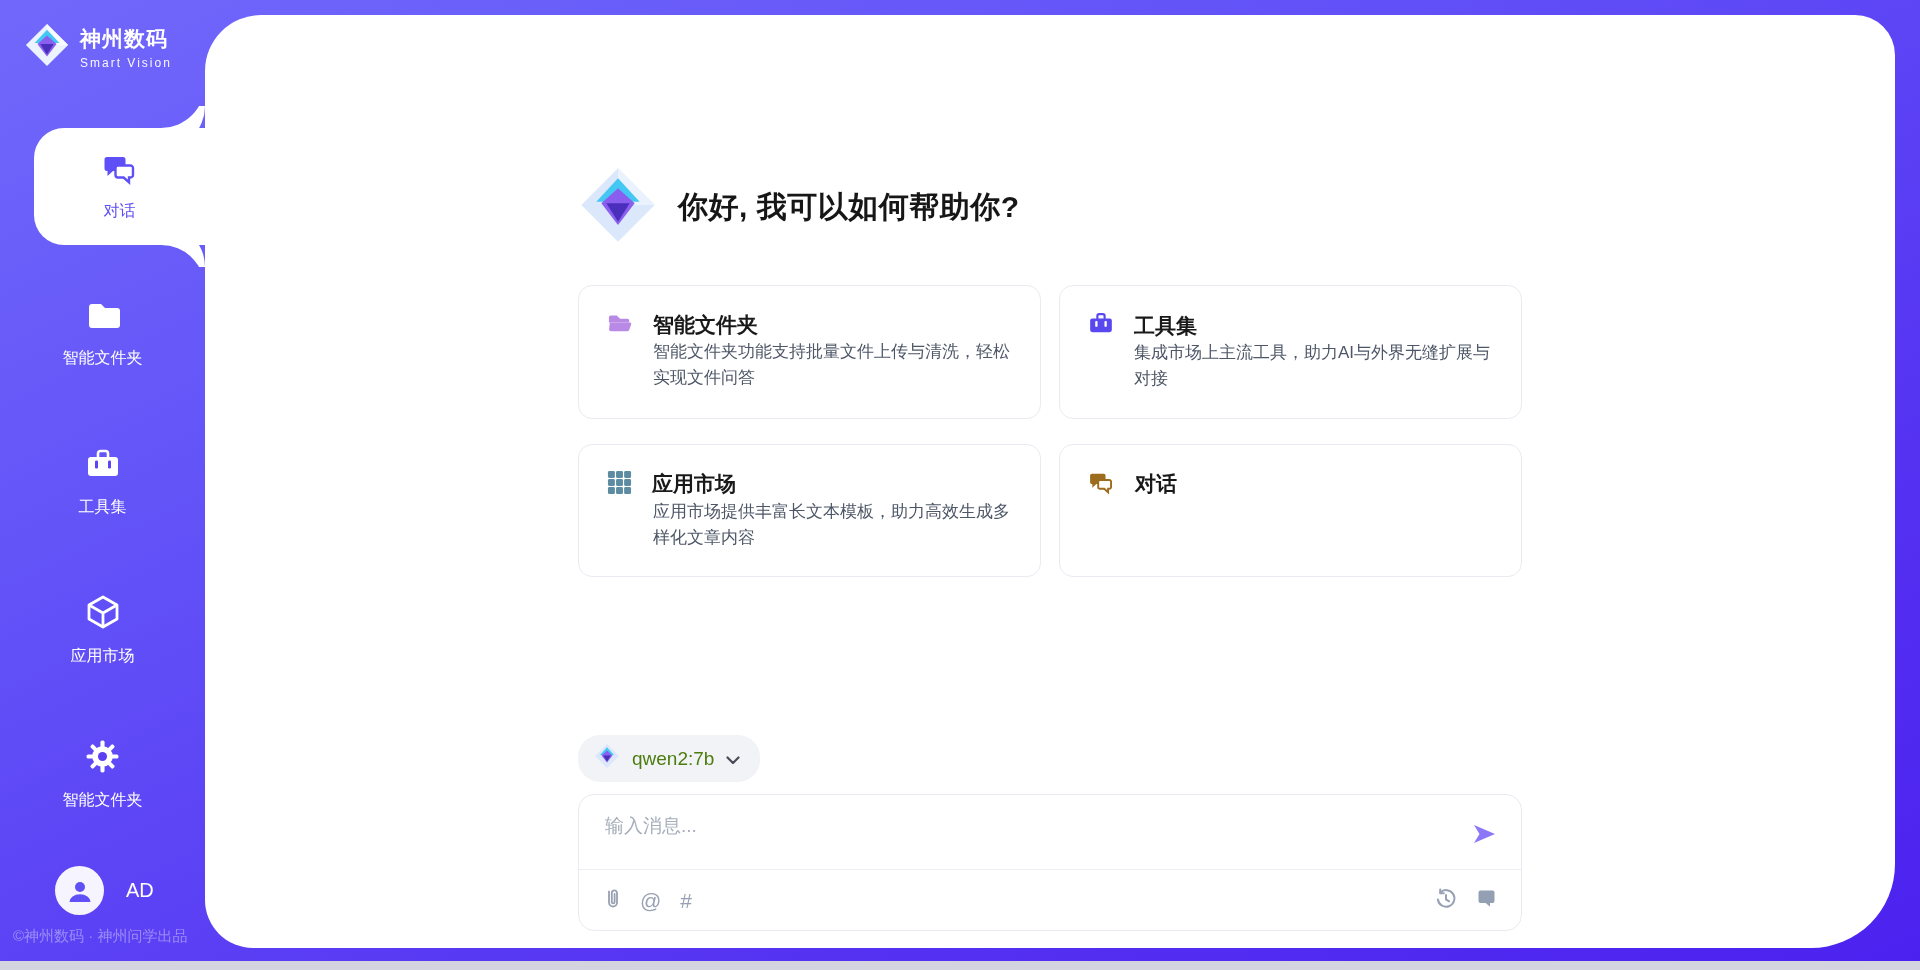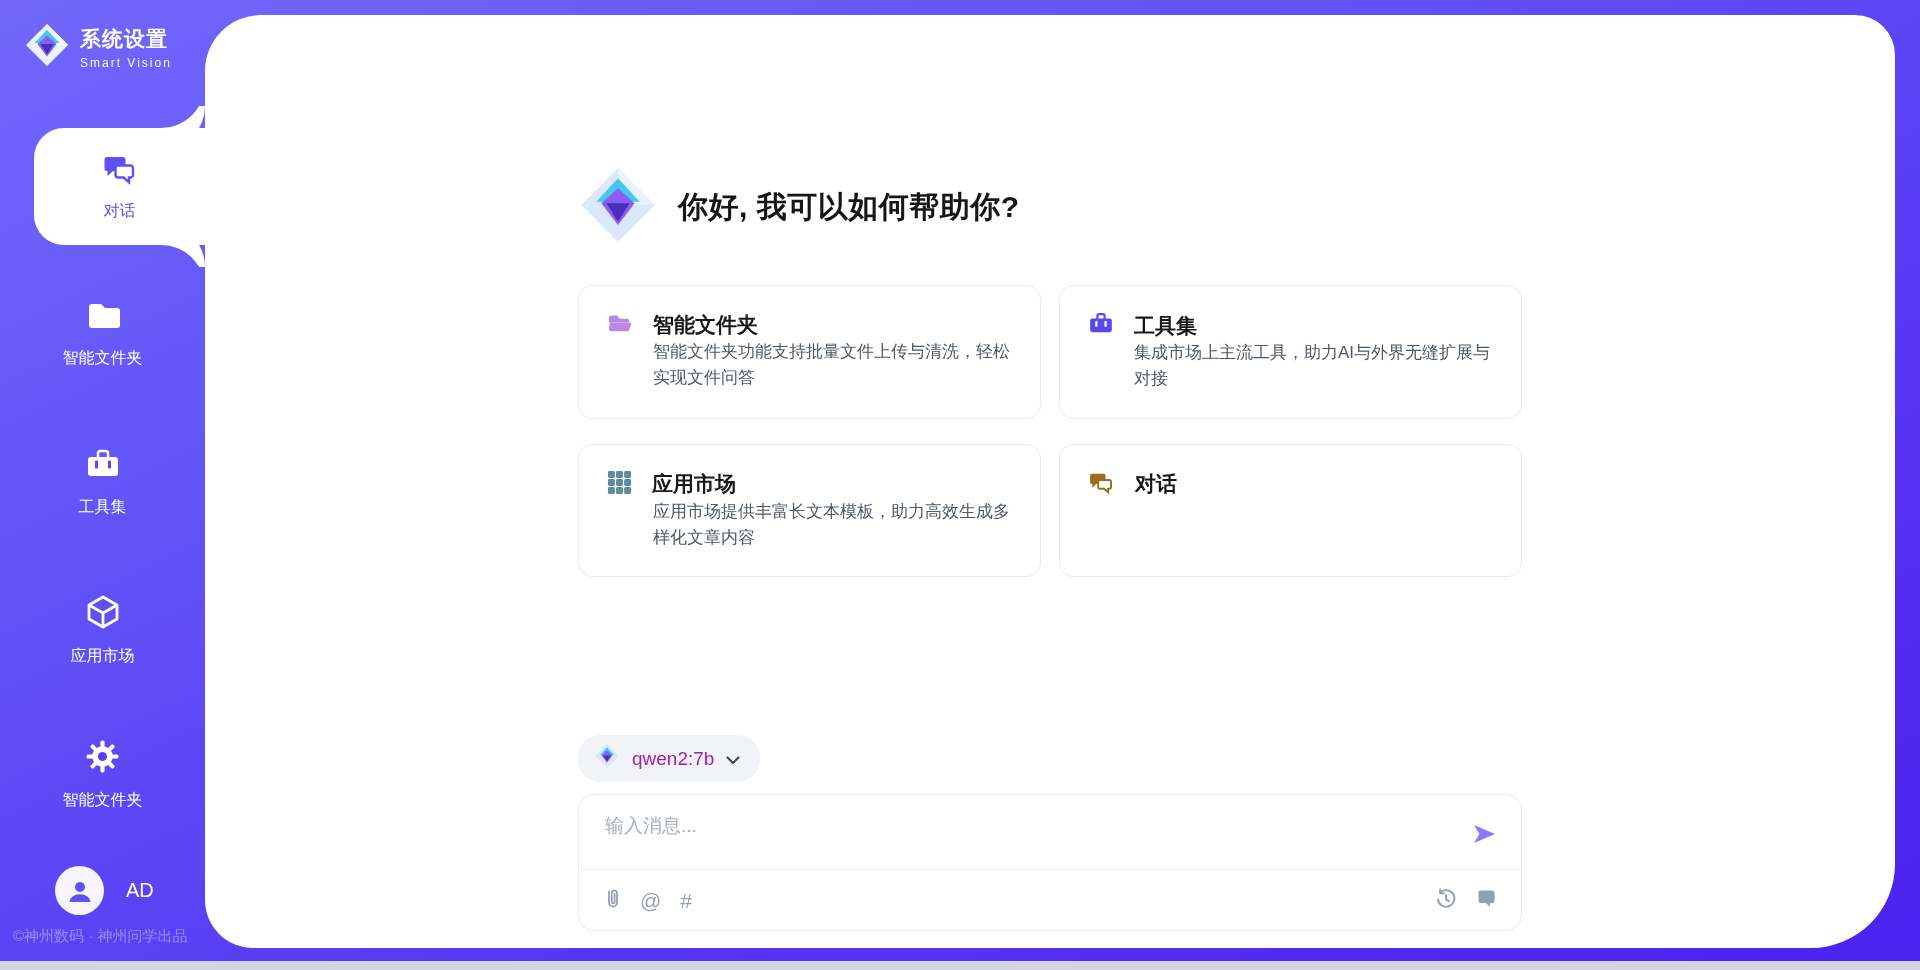--- a/index.html
+++ b/index.html
@@ -51,21 +51,21 @@
 
   .cards { display:grid; grid-template-columns:1fr 1fr; gap:25px 18px; margin-top:36px; }
   .card { background:#fff; border:1px solid #e9ebf2; border-radius:14px; padding:25px 28px;
           min-height:127px; cursor:pointer; }
   .card-head { display:flex; align-items:center; gap:20px; }
   .card-title { font-size:21px; font-weight:bold; color:#191919; }
   .card-desc { font-size:17px; color:#4e5767; line-height:1.55; padding-left:46px; }
 
   .model-row { margin-top:158px; }
   .model-pill { display:inline-flex; align-items:center; gap:12px; background:#f1f3f7; border:none;
-                border-radius:22px; padding:8px 20px 8px 16px; font-size:19px; color:#a21caf;
+                border-radius:22px; padding:8px 20px 8px 16px; font-size:19px; color:#4d7c0f;
                 cursor:pointer; font-family:inherit; }
 
   .composer { position:relative; margin-top:12px; height:137px; border:1px solid #e9ebf2; border-radius:16px; background:#fff; }
   .composer textarea { position:absolute; top:18px; left:26px; right:80px; height:50px; border:none;
                 outline:none; resize:none; background:transparent; font-size:19px; color:#333;
                 font-family:inherit; }
   .composer textarea::placeholder { color:#a6aebb; }
   .send-btn { position:absolute; top:26px; right:24px; background:none; border:none; cursor:pointer; }
   .composer-divider { position:absolute; left:0; right:0; bottom:60px; height:1px; background:#eceef3; }
   .composer-toolbar { position:absolute; left:0; right:0; bottom:0; height:60px; display:flex;
@@ -85,21 +85,21 @@
       <span>
         <svg width="46" height="46" viewBox="0 0 48 48">
           <polygon points="24,2 46,24 24,46 2,24" fill="#edf3fe"></polygon>
           <polygon points="24,2 46,24 24,24" fill="#f8fbff"></polygon>
           <polygon points="24,8 37,22 11,22" fill="#45c7f4"></polygon>
           <polygon points="24,14 34,23 24,36 14,23" fill="#8a5ff0"></polygon>
           <polygon points="17,23 31,23 24,34" fill="#4a2fbd"></polygon>
         </svg>
       </span>
       <div class="brand-text">
-        <div class="brand-name">系统设置</div>
+        <div class="brand-name">神州数码</div>
         <div class="brand-sub">Smart Vision</div>
       </div>
     </div>
 
     <div class="nav-tab">
       <span>
         <svg width="36" height="34" viewBox="0 0 36 34">
           <path d="M5 5 h16 a2.5 2.5 0 0 1 2.5 2.5 v9 a2.5 2.5 0 0 1 -2.5 2.5 h-10 l-5.5 5 v-5 h-0.5 a2.5 2.5 0 0 1 -2.5 -2.5 v-9 A2.5 2.5 0 0 1 5 5 z" fill="#5f4ff6"></path>
           <path d="M16 13.5 h12.5 a2.5 2.5 0 0 1 2.5 2.5 v7 a2.5 2.5 0 0 1 -2.5 2.5 h-1.5 v4.8 l-5.3-4.8 h-5.7 a2.5 2.5 0 0 1 -2.5-2.5 v-7 a2.5 2.5 0 0 1 2.5-2.5 z" fill="#ffffff" stroke="#5f4ff6" stroke-width="2.4"></path>
         </svg>

